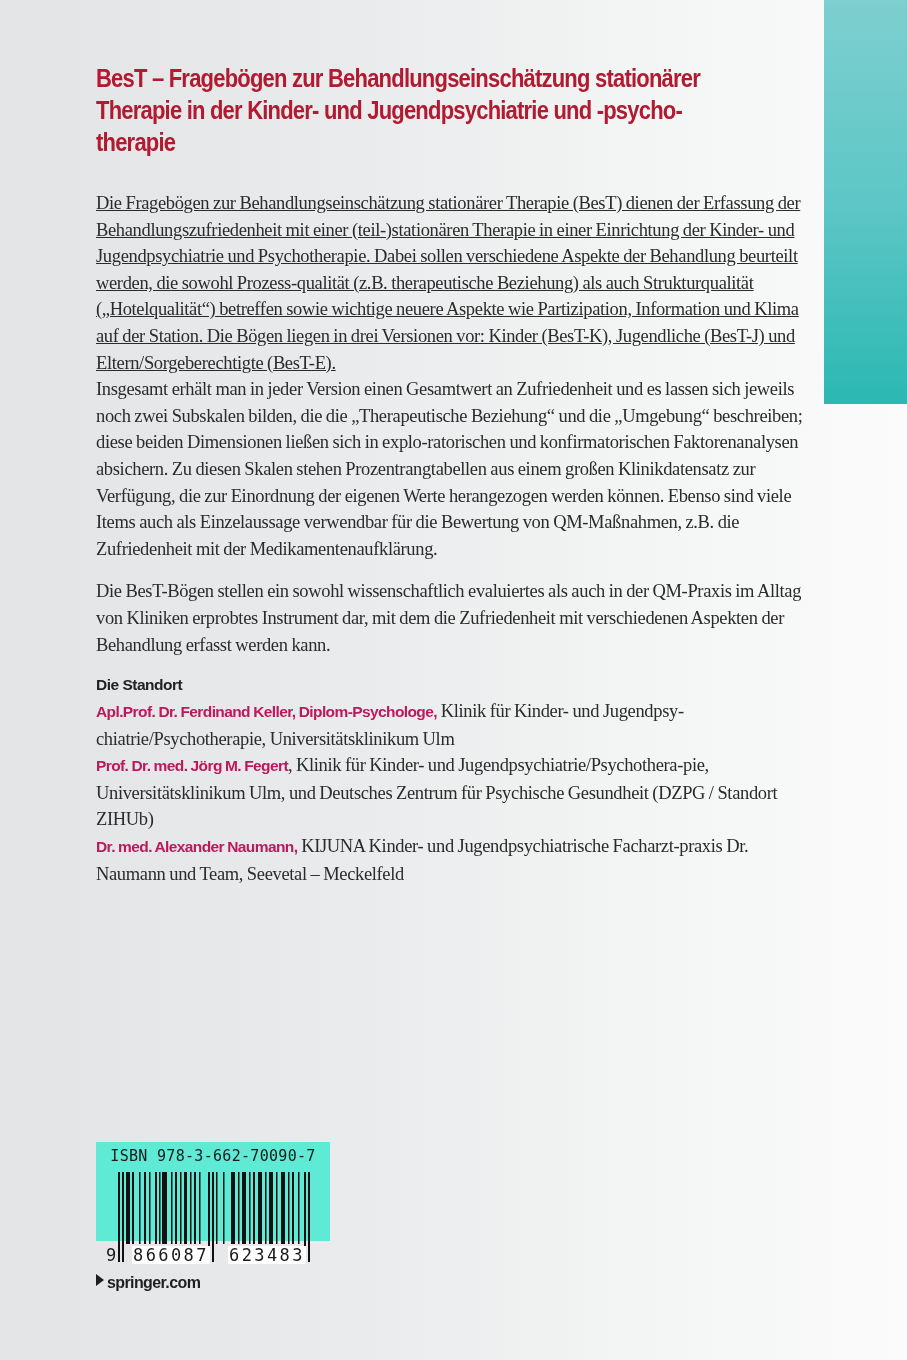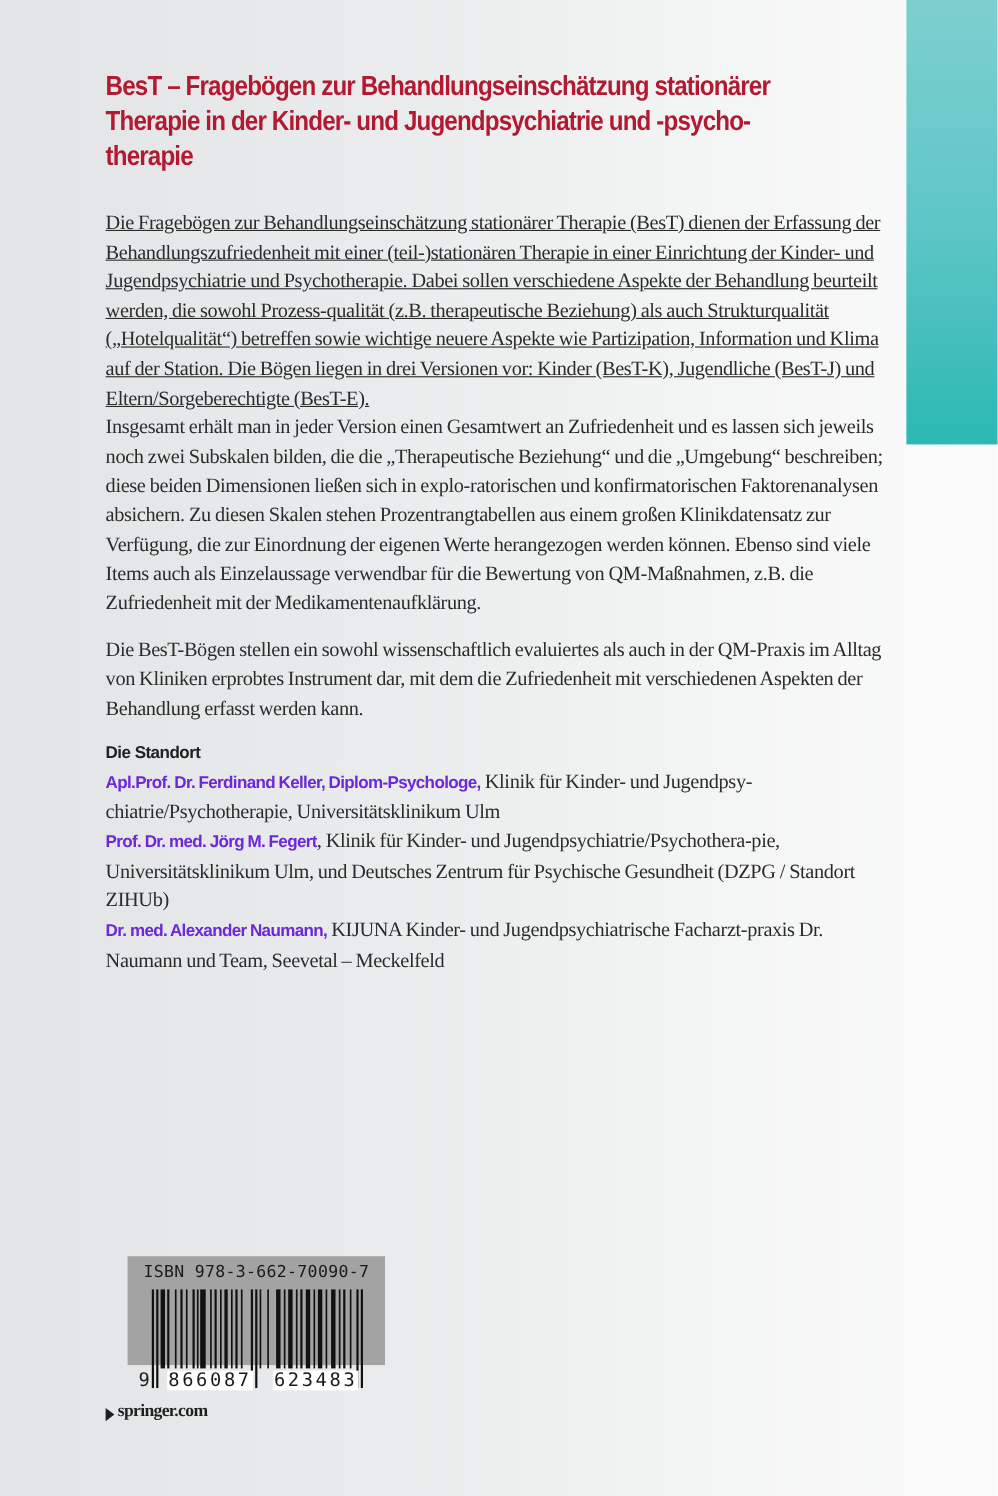--- a/index.html
+++ b/index.html
@@ -67,30 +67,29 @@
       line-height: 26.6px;
       letter-spacing: -0.35px;
       word-spacing: -0.5px;
       color: #2b2b2b;
     }
     .author-name {
       font-family: "Liberation Sans", "DejaVu Sans", sans-serif;
       font-weight: bold;
       font-size: 15.5px;
       letter-spacing: -0.6px;
-      color: #6d28d9;
+      color: #be185d;
     }
     .barcode-box {
       position: absolute;
       left: 96px;
       top: 1142px;
       width: 234px;
       height: 99px;
-      background: #a3a3a3;
-      margin-left: 20px;
+      background: #5eead4;
     }
     .isbn-text {
       position: absolute;
       left: 0;
       top: 4px;
       width: 234px;
       text-align: center;
       font-family: "DejaVu Sans Mono", "Liberation Mono", monospace;
       font-size: 15px;
       line-height: 20px;
@@ -114,22 +113,22 @@
       background: #fff;
     }
     .bd-first { left: 10px; background: transparent; }
     .bd-left { left: 36px; letter-spacing: 2.4px; padding: 0 1px; }
     .bd-right { left: 132px; letter-spacing: 2.4px; padding: 0 1px; }
     .springer {
       position: absolute;
       left: 96px;
       top: 1274px;
       display: flex;
-      align-items: flex-end;
-      font-family: Liberation Serif, serif;
+      align-items: flex-start;
+      font-family: Liberation Sans, sans-serif;
       font-weight: bold;
       font-size: 16px;
       color: #1f1f1f;
       letter-spacing: -0.6px;
     }
     .springer-arrow {
       display: inline-block;
       width: 0;
       height: 0;
       border-top: 6px solid transparent;

